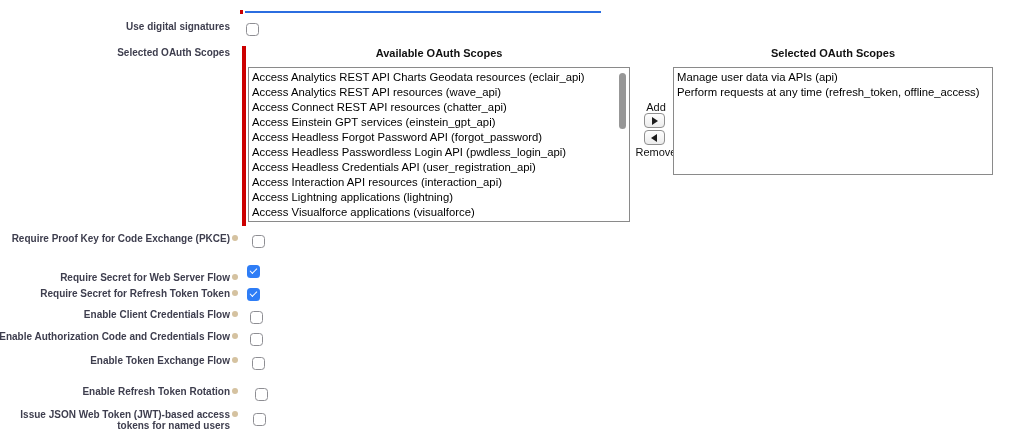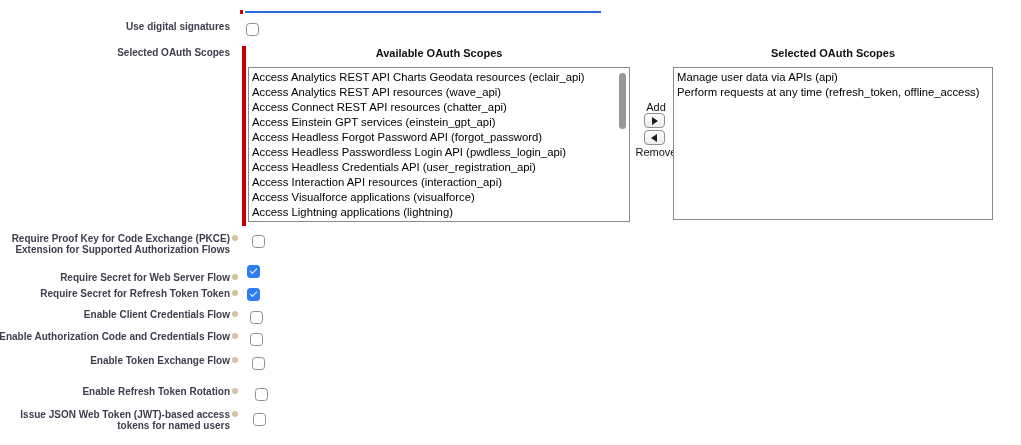--- a/index.html
+++ b/index.html
@@ -41,21 +41,21 @@
   
   .box-header { position:absolute; text-align:center; font-weight:bold; font-size:11px; color:#111; }
   .hdr-available { left:248px; top:47px; width:382px; }
   .hdr-selected  { left:673px; top:47px; width:320px; }
 
   .listbox {
     position:absolute; background:#fff; border:1px solid #8a8a8a; box-sizing:border-box;
     font-size:11.3px; line-height:15px; color:#000; padding:2px 2px 16px 3px; overflow:hidden;
   }
   .lb-available { left:248px; top:67px; width:382px; height:155px; }
-  .lb-selected  { left:673px; top:67px; width:320px; height:153px; }
+  .lb-selected  { left:673px; top:67px; width:320px; height:108px; }
   .opt { white-space:nowrap; cursor:default; }
 
   .scroll-thumb {
     position:absolute; left:619px; top:73px; width:7px; height:56px;
     background:#979797; border-radius:4px;
   }
 
   .mover-label { position:absolute; font-size:11px; color:#111; text-align:center; }
   .lbl-add    { left:634px; top:101px; width:44px; }
   .lbl-remove { left:628px; top:146px; width:56px; }
@@ -107,42 +107,41 @@
 
   <div class="listbox lb-available">
     <div class="opt">Access Analytics REST API Charts Geodata resources (eclair_api)</div>
     <div class="opt">Access Analytics REST API resources (wave_api)</div>
     <div class="opt">Access Connect REST API resources (chatter_api)</div>
     <div class="opt">Access Einstein GPT services (einstein_gpt_api)</div>
     <div class="opt">Access Headless Forgot Password API (forgot_password)</div>
     <div class="opt">Access Headless Passwordless Login API (pwdless_login_api)</div>
     <div class="opt">Access Headless Credentials API (user_registration_api)</div>
     <div class="opt">Access Interaction API resources (interaction_api)</div>
+    <div class="opt">Access Lightning applications (lightning)</div>
     <div class="opt">Access Visualforce applications (visualforce)</div>
-    <div class="opt">Access Lightning applications (lightning)</div>
   </div>
   <div class="scroll-thumb"></div>
 
   <div class="mover-label lbl-add">Add</div>
   <div class="mover-btn btn-add">
     <span class="tri-right"></span>
   </div>
   <div class="mover-btn btn-remove">
     <span class="tri-left"></span>
   </div>
   <div class="mover-label lbl-remove">Remove</div>
 
   <div class="listbox lb-selected">
     <div class="opt">Manage user data via APIs (api)</div>
     <div class="opt">Perform requests at any time (refresh_token, offline_access)</div>
   </div>
 
   <div class="flabel rl1">
     <div class="lline"><span>Require Proof Key for Code Exchange (PKCE)</span><span class="help-icon"></span></div>
-    <div class="lline"><span>Extension for Supported Authorization Flows</span></div>
   </div>
   <div class="checkbox cb1" role="checkbox" aria-checked="false"></div>
 
   <div class="flabel rl2">
     <div class="lline"><span>Require Secret for Web Server Flow</span><span class="help-icon"></span></div>
   </div>
   <div class="checkbox cb2 checked" role="checkbox" aria-checked="true"></div>
 
   <div class="flabel rl3">
     <div class="lline"><span>Require Secret for Refresh Token Token</span><span class="help-icon"></span></div>

